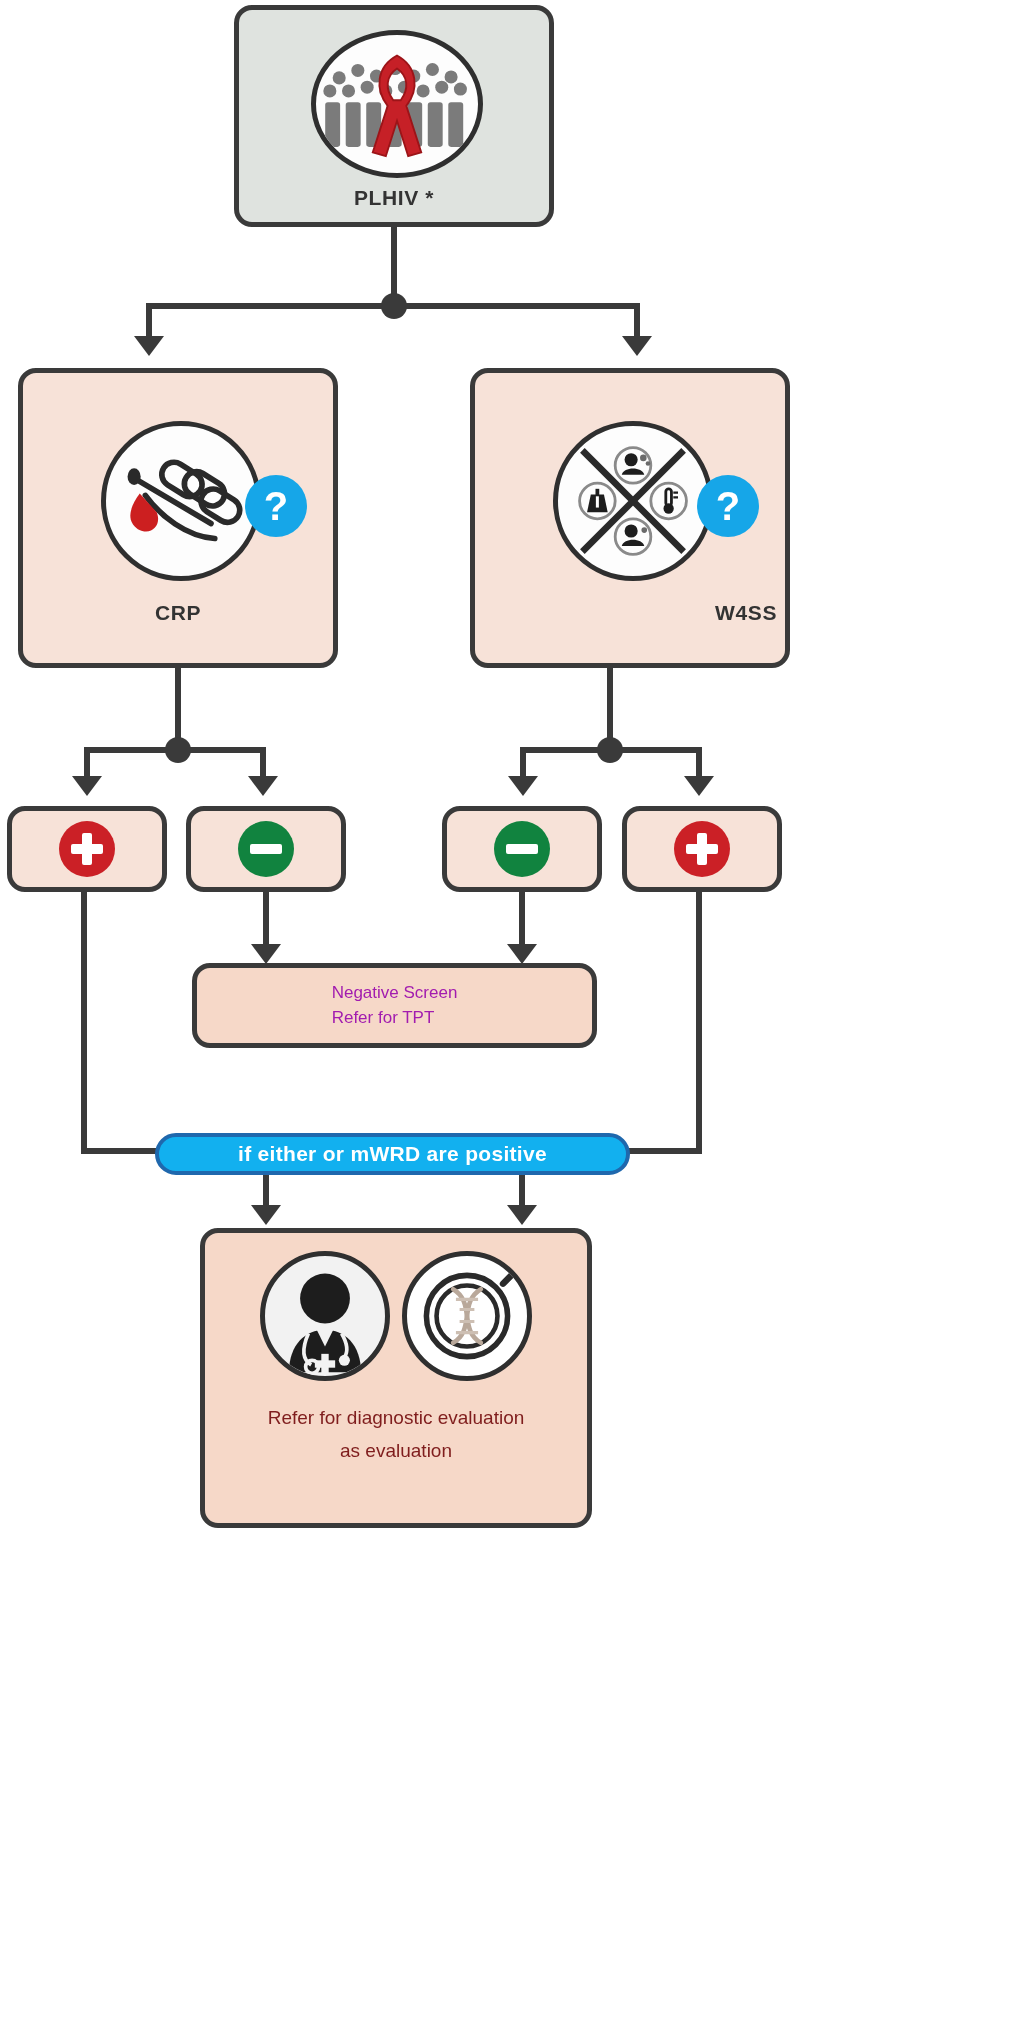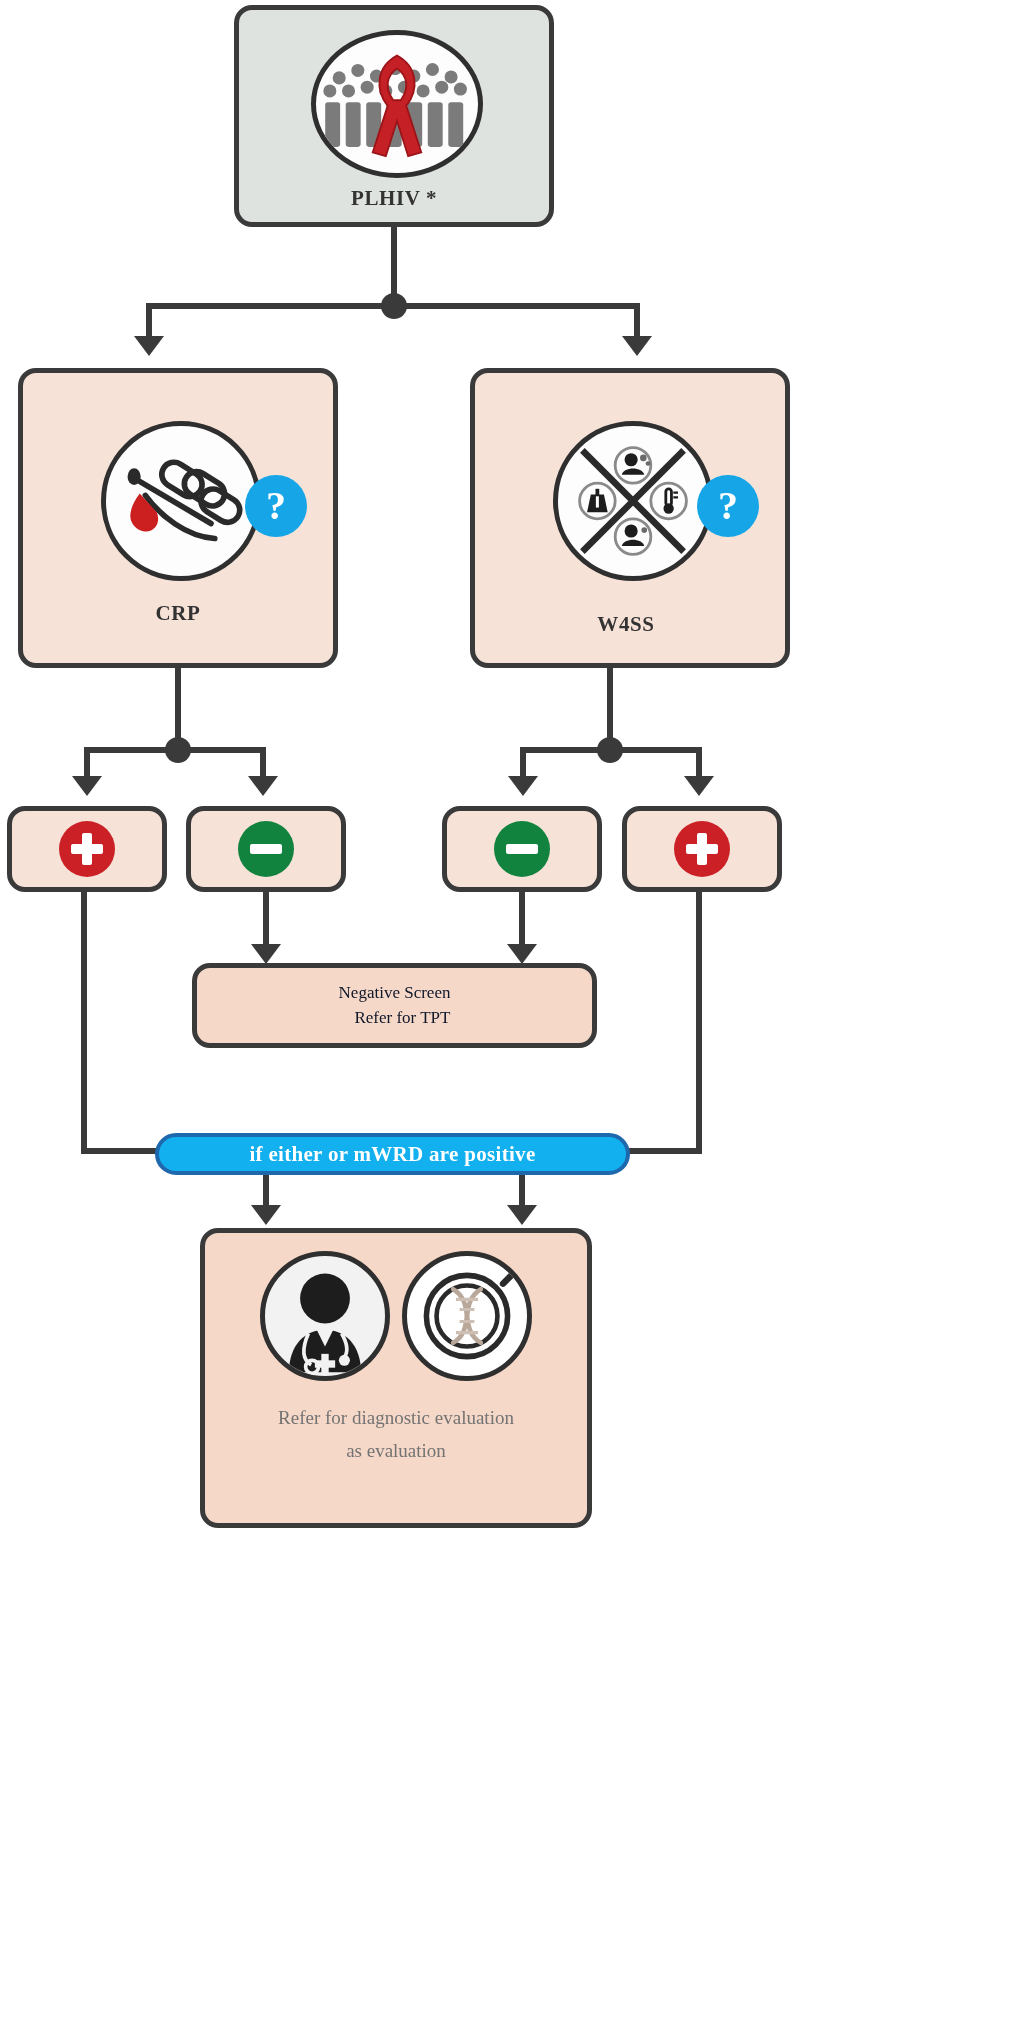--- a/index.html
+++ b/index.html
@@ -2,21 +2,21 @@
 <html><head>
 <meta charset="utf-8">
 <style>
   html,body{margin:0;padding:0;background:#ffffff;}
   body{
     width:1024px;height:2040px;
     font-family:"Liberation Sans","DejaVu Sans",sans-serif;
     color:#2e2e2e;
     position:relative;overflow:hidden;
   }
-  .stage{position:absolute;left:0;top:0;width:1024px;height:2040px;font-family:Liberation Serif, serif;}
+  .stage{position:absolute;left:0;top:0;width:1024px;height:2040px;}
 
   
   .node{
     position:absolute;
     box-sizing:border-box;
     border:5px solid #3a3a3a;
     border-radius:18px;
     display:flex;flex-direction:column;
     align-items:center;justify-content:center;
   }
@@ -69,22 +69,22 @@
     position:absolute;
     background:#12b0ef;
     border:4px solid #1f68ad;
     border-radius:22px;
     display:flex;align-items:center;justify-content:center;
     color:#ffffff;font-weight:bold;font-size:21px;letter-spacing:.3px;
     box-sizing:border-box;
   }
 
   
-  .txt-center{text-align:right;line-height:1.45;font-size:17px;color:#0f172a;}
-  .txt-bottom{text-align:center;line-height:1.75;font-size:19px;color:#737373;}
+  .txt-center{text-align:left;line-height:1.45;font-size:17px;color:#a21caf;}
+  .txt-bottom{text-align:center;line-height:1.75;font-size:19px;color:#7f1d1d;}
   .txt-bottom div{white-space:nowrap;}
 </style>
 </head>
 <body>
 
 <div class="stage">
 
   <div class="node node-plhiv" style="left:234px;top:5px;width:320px;height:222px;">
     <div class="medallion" style="left:72px;top:20px;width:172px;height:148px;border-radius:50%;">
       <svg viewBox="0 0 172 148" width="162" height="138" style="display:block;">
@@ -182,21 +182,21 @@
           <circle cx="0" cy="0" r="19" fill="none" stroke="#8a8a8a" stroke-width="3"></circle>
           <circle cx="-2" cy="-6" r="7" fill="#1d1d1d"></circle>
           <path d="M-12 10 C-10 1 10 1 12 10 Z" fill="#1d1d1d"></path>
           <circle cx="12" cy="-7" r="3" fill="#6a6a6a"></circle>
         </g>
       </svg>
     </div>
     <div class="badge-q" style="left:222px;top:102px;width:62px;height:62px;">
       <span>?</span>
     </div>
-    <div class="node-label" style="position:absolute;left:0;right:8px;top:228px;text-align:center;margin-top:11px;">W4SS</div>
+    <div class="node-label" style="position:absolute;left:0;right:8px;top:228px;text-align:right;">W4SS</div>
   </div>
 
   <div class="ln v" style="left:175px;top:668px;height:78px;"></div>
   <div class="dot" style="left:165px;top:737px;"></div>
   <div class="ln h" style="left:84px;top:747px;width:182px;"></div>
   <div class="ln v" style="left:84px;top:747px;height:32px;"></div>
   <div class="ln v" style="left:260px;top:747px;height:32px;"></div>
   <div class="arw" style="left:72px;top:776px;"></div>
   <div class="arw" style="left:248px;top:776px;"></div>
 

